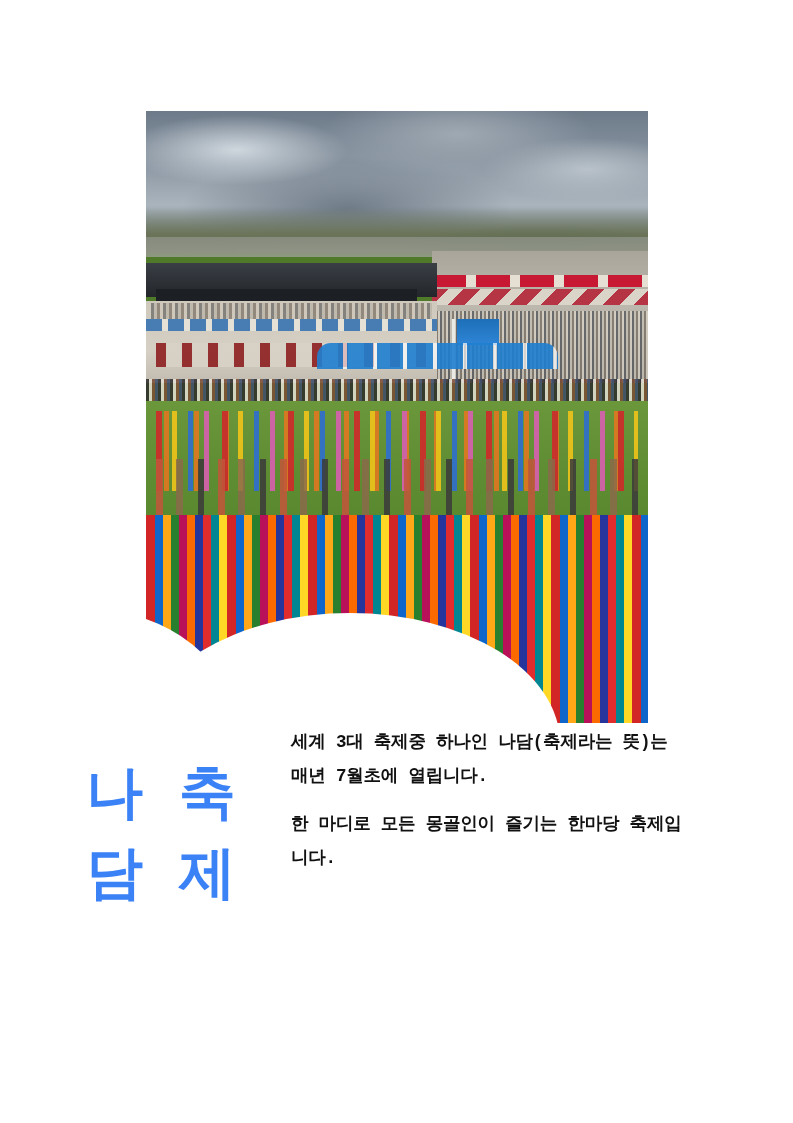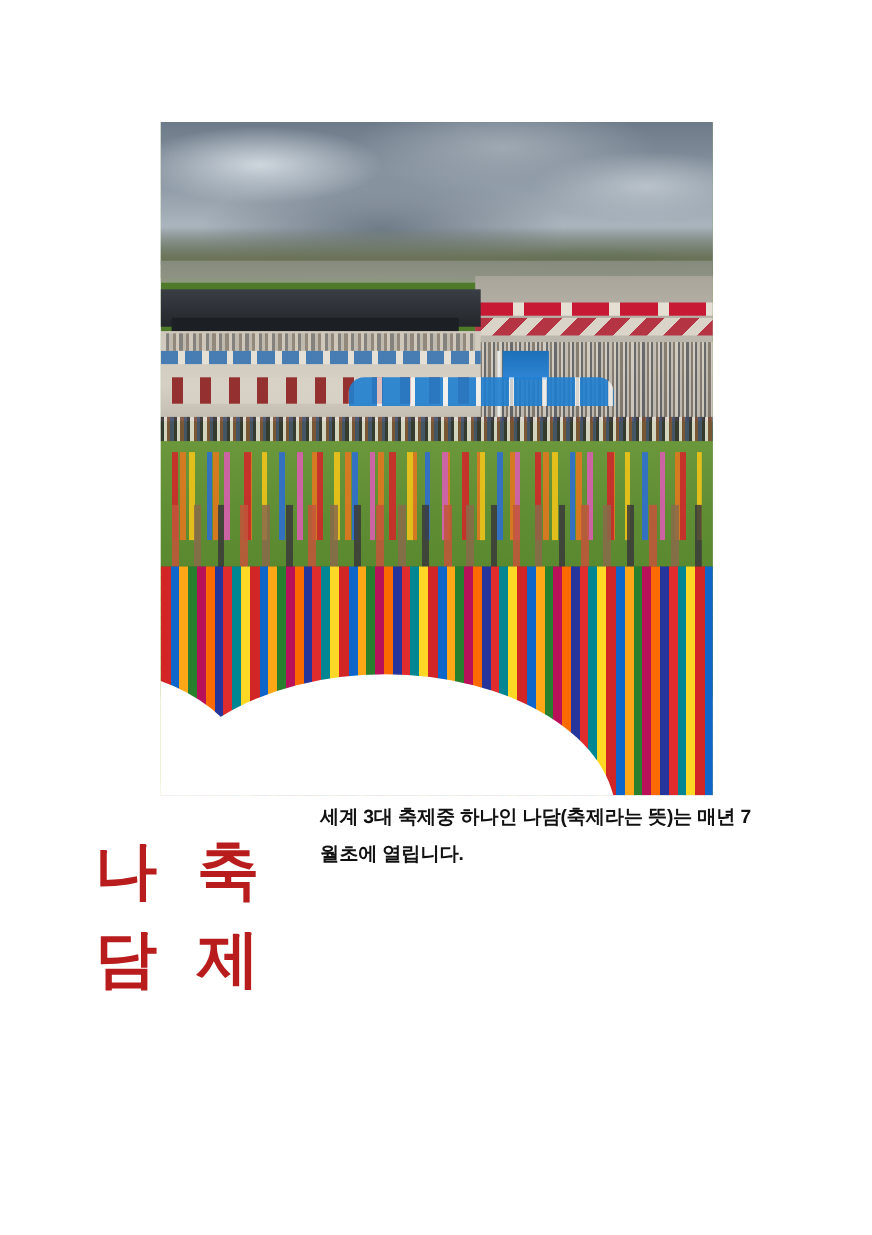--- a/index.html
+++ b/index.html
@@ -215,37 +215,38 @@
   
   .title-block {
     position: absolute;
     left: 86px;
     top: 752px;
     width: 190px;
     font-weight: bold;
     font-size: 57px;
     line-height: 80px;
     letter-spacing: 10px;
-    color: #b91c1c;
+    color: #3b82f6;
   }
   .title-line {
     display: block;
     white-space: nowrap;
   }
 
   
   .body-block {
     position: absolute;
     left: 291px;
     top: 725px;
     width: 404px;
     font-size: 17.5px;
     line-height: 34px;
     color: #111111;
     font-weight: bold;
+    font-family: Liberation Mono, monospace;
   }
   .para {
     margin: 0 0 14px 0;
     letter-spacing: -0.2px;
   }
   .para:last-child { margin-bottom: 0; }
 </style>
 </head>
 <body>
 
@@ -286,13 +287,14 @@
   <div class="curve-cut2"></div>
 </div>
 
 <div class="title-block">
   <span class="title-line">나 축</span>
   <span class="title-line">담 제</span>
 </div>
 
 <div class="body-block">
   <p class="para">세계 3대 축제중 하나인 나담(축제라는 뜻)는 매년 7월초에 열립니다.</p>
+  <p class="para">한 마디로 모든 몽골인이 즐기는 한마당 축제입니다.</p>
 </div>
 
 </body></html>

